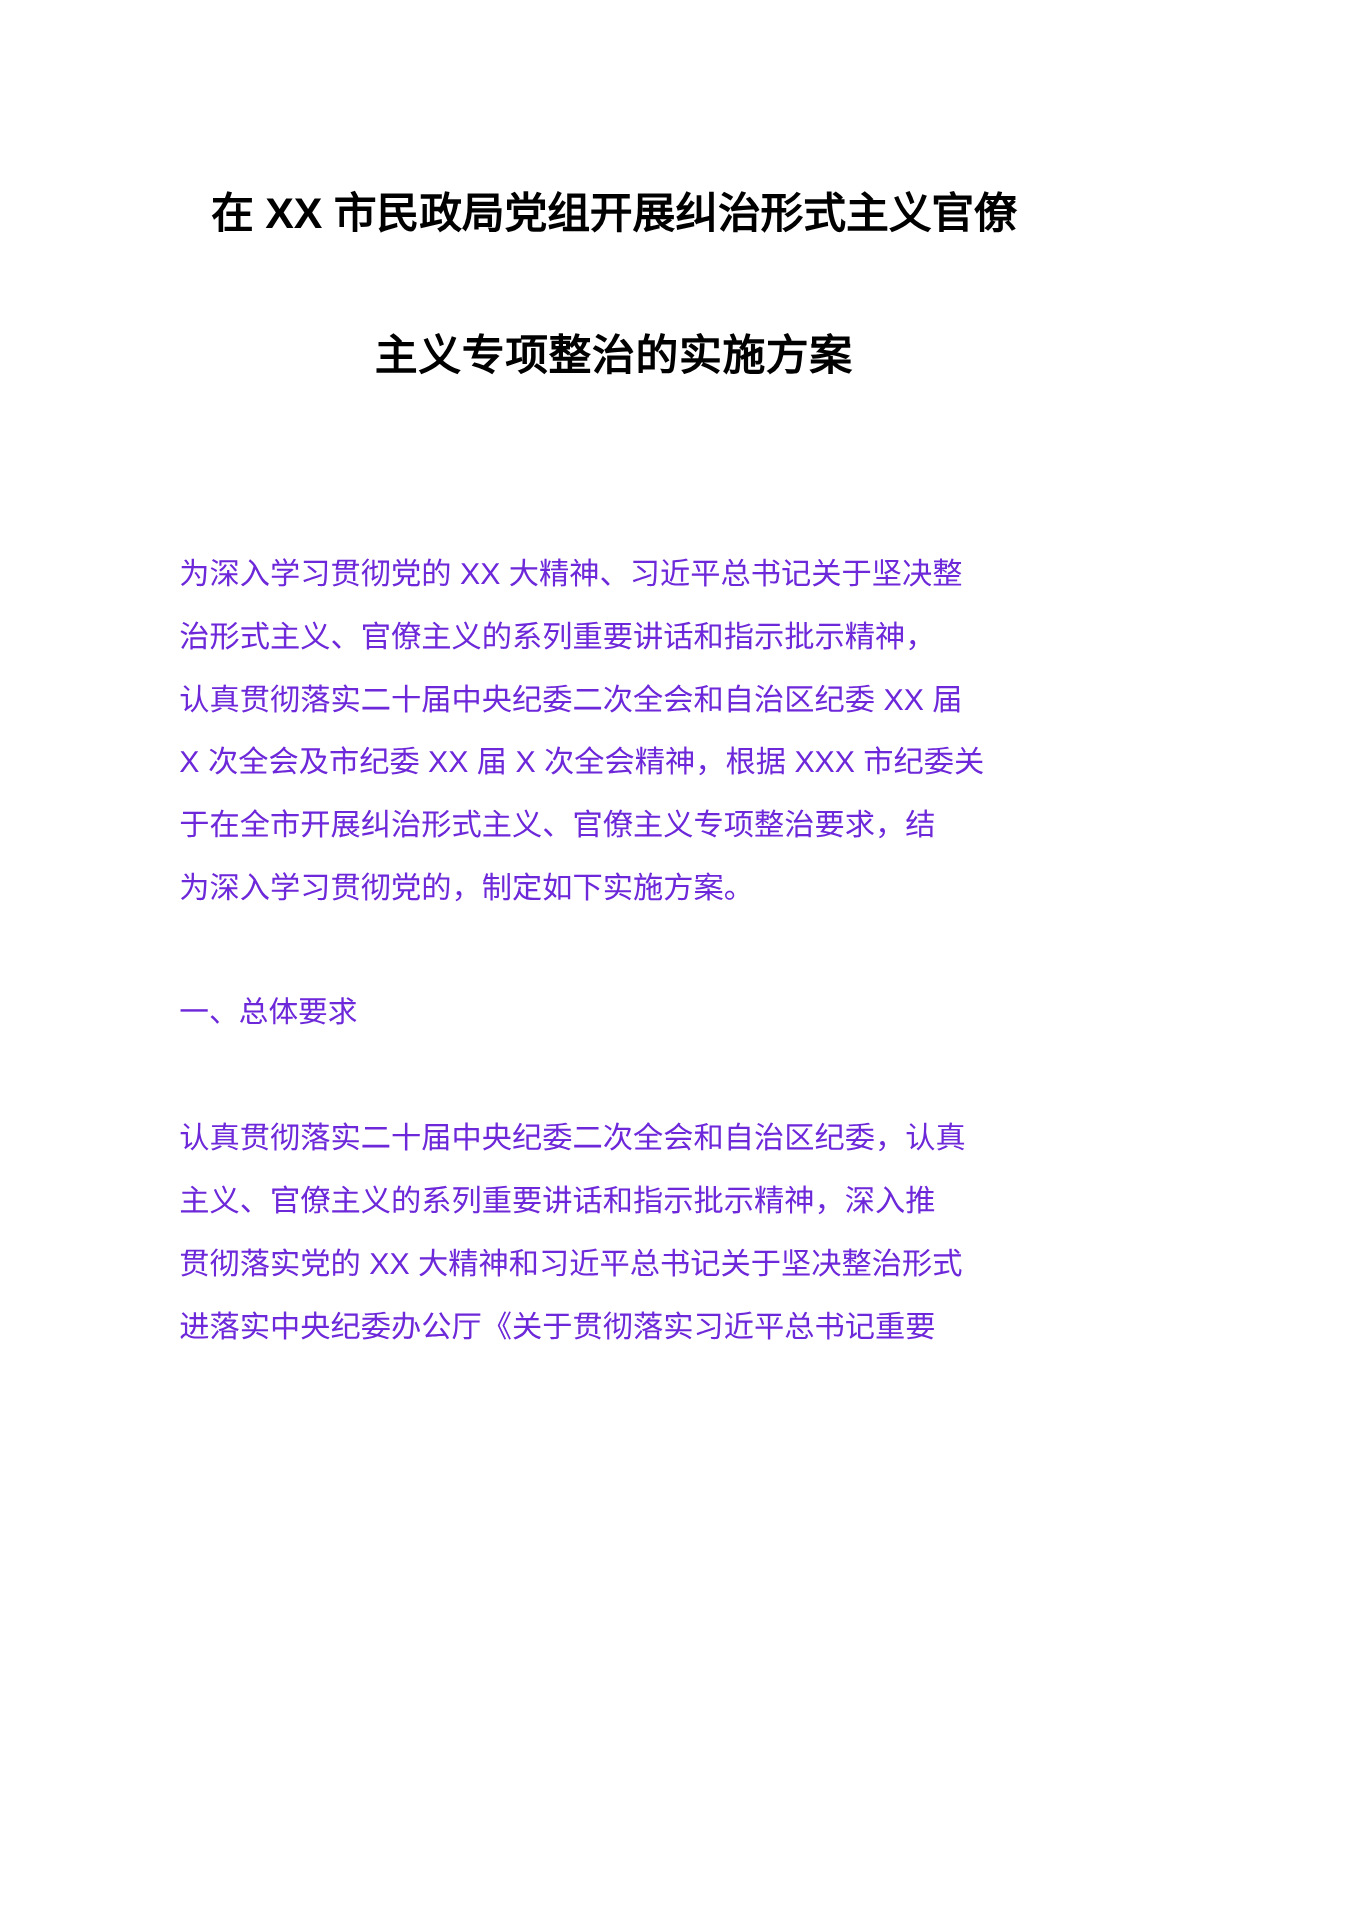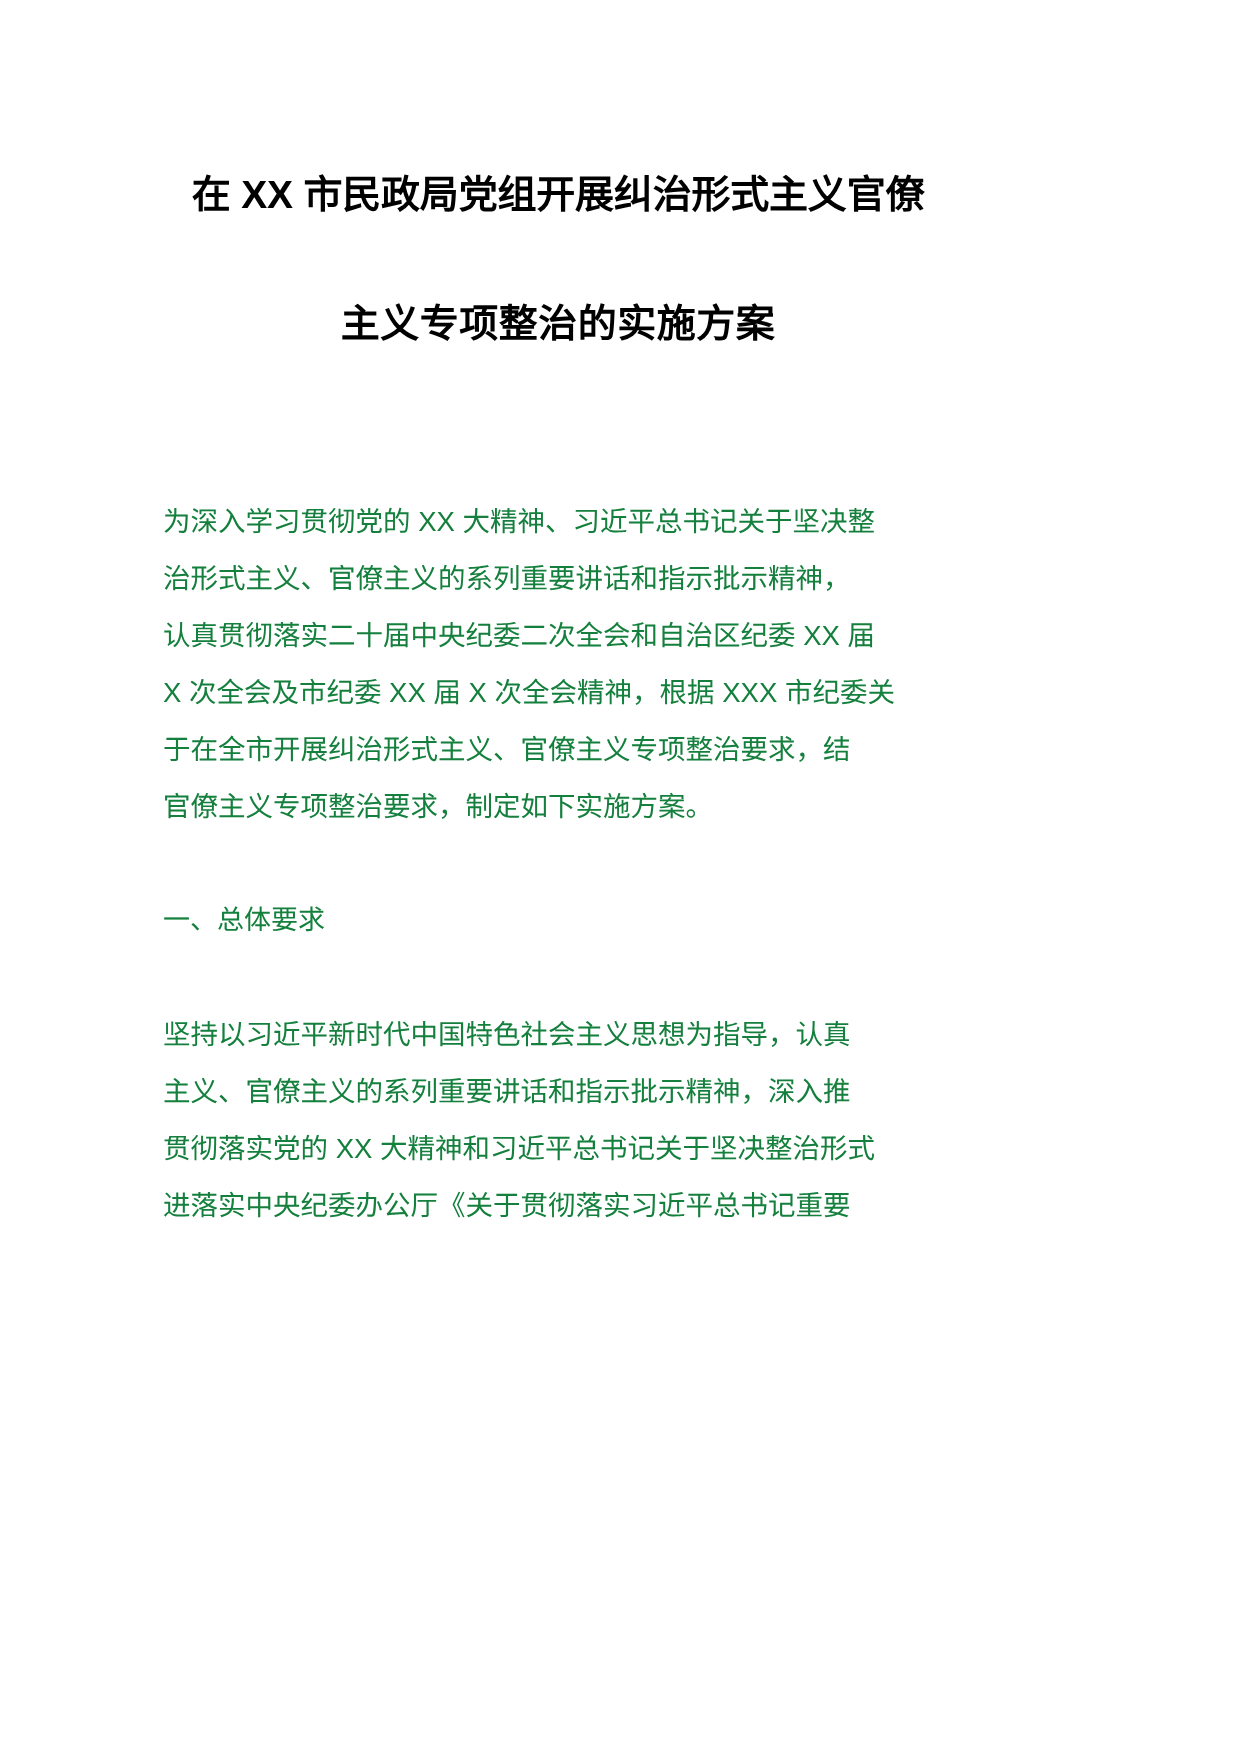--- a/index.html
+++ b/index.html
@@ -55,21 +55,21 @@
     padding-top: 90px;
   }
 
   
   .body-block {
     font-size: 27.5px;
     line-height: 57px;
     text-align: justify;
     text-justify: inter-character;
     letter-spacing: 0px;
-    color: #15803d;
+    color: #6d28d9;
     font-weight: normal;
   }
 
   .spacer-after-title { height: 150px; }
 
   .para {
     margin: 0;
     padding: 0;
   }
 
@@ -109,31 +109,31 @@
     <div class="spacer-after-title"></div>
 
     <div class="body-block">
 
       <p class="para">
         <span class="tline">为深入学习贯彻党的 XX 大精神、习近平总书记关于坚决整</span>
         <span class="tline">治形式主义、官僚主义的系列重要讲话和指示批示精神，</span>
         <span class="tline">认真贯彻落实二十届中央纪委二次全会和自治区纪委 XX 届</span>
         <span class="tline">X 次全会及市纪委 XX 届 X 次全会精神，根据 XXX 市纪委关</span>
         <span class="tline">于在全市开展纠治形式主义、官僚主义专项整治要求，结</span>
-        <span class="tline last">官僚主义专项整治要求，制定如下实施方案。</span>
+        <span class="tline last">为深入学习贯彻党的，制定如下实施方案。</span>
       </p>
 
       <div class="gap-before-heading"></div>
 
       <h2 class="section-heading">一、总体要求</h2>
 
       <div class="gap-after-heading"></div>
 
       <p class="para">
-        <span class="tline">坚持以习近平新时代中国特色社会主义思想为指导，认真</span>
+        <span class="tline">认真贯彻落实二十届中央纪委二次全会和自治区纪委，认真</span>
         <span class="tline">主义、官僚主义的系列重要讲话和指示批示精神，深入推</span>
         <span class="tline">贯彻落实党的 XX 大精神和习近平总书记关于坚决整治形式</span>
         <span class="tline">进落实中央纪委办公厅《关于贯彻落实习近平总书记重要</span>
       </p>
 
     </div>
   </div>
 </div>
 
 </body></html>

